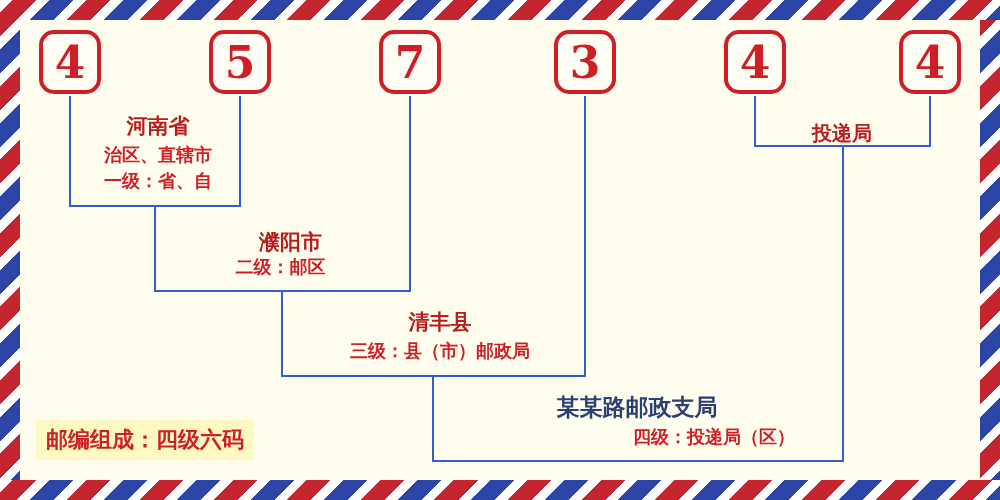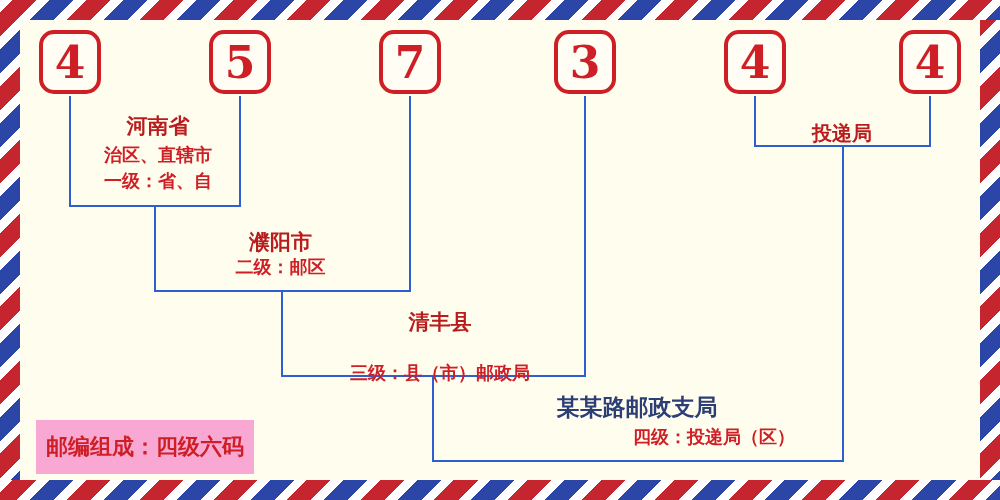--- a/index.html
+++ b/index.html
@@ -70,22 +70,22 @@
     font-size: 23px;
     text-align: center;
   }
   .footer-label {
     position: absolute;
     left: 36px;
     top: 420px;
     color: #CE1F26;
     font-weight: bold;
     font-size: 22px;
-    background: #f9a8d4;
-    padding: 12px 10px;
+    background: #fef9c3;
+    padding: 5px 10px;
   }
 </style>
 </head>
 <body>
 
 <div class="canvas">
 
   <div class="stripe left"></div>
   <div class="stripe right"></div>
   <div class="stripe top"></div>
@@ -116,25 +116,25 @@
   <div class="line" style="left:754px; top:96px;  width:2px; height:51px;"></div>
   <div class="line" style="left:929px; top:96px;  width:2px; height:51px;"></div>
   <div class="line" style="left:754px; top:145px; width:177px; height:2px;"></div>
 
   <div class="lvl-name" style="left:78px; top:112px; width:160px;">河南省</div>
   <div class="lvl-desc" style="left:78px; top:142px; width:160px;">
     <span>治区、直辖市</span>
     <span>一级：省、自</span>
   </div>
 
-  <div class="lvl-name" style="left:198px; top:228px; width:165px;">濮阳市</div>
+  <div class="lvl-name" style="left:208px; top:228px; width:165px;">濮阳市</div>
   <div class="lvl-desc" style="left:198px; top:254px; width:165px;">二级：邮区</div>
 
   <div class="lvl-name" style="left:290px; top:308px; width:300px;">清丰县</div>
-  <div class="lvl-desc" style="left:290px; top:338px; width:300px;margin-top:22px;">三级：县（市）邮政局</div>
+  <div class="lvl-desc" style="left:290px; top:338px; width:300px;">三级：县（市）邮政局</div>
 
   <div class="lvl4-name" style="left:487px; top:392px; width:300px;">某某路邮政支局</div>
   <div class="lvl-desc" style="left:495px; top:424px; width:300px;text-align:right;">四级：投递局（区）</div>
 
   <div class="lvl-name" style="left:762px; top:108px; width:160px; font-size:20px;margin-top:12px;">投递局</div>
 
   <div class="footer-label">邮编组成：四级六码</div>
 
 </div>
 

